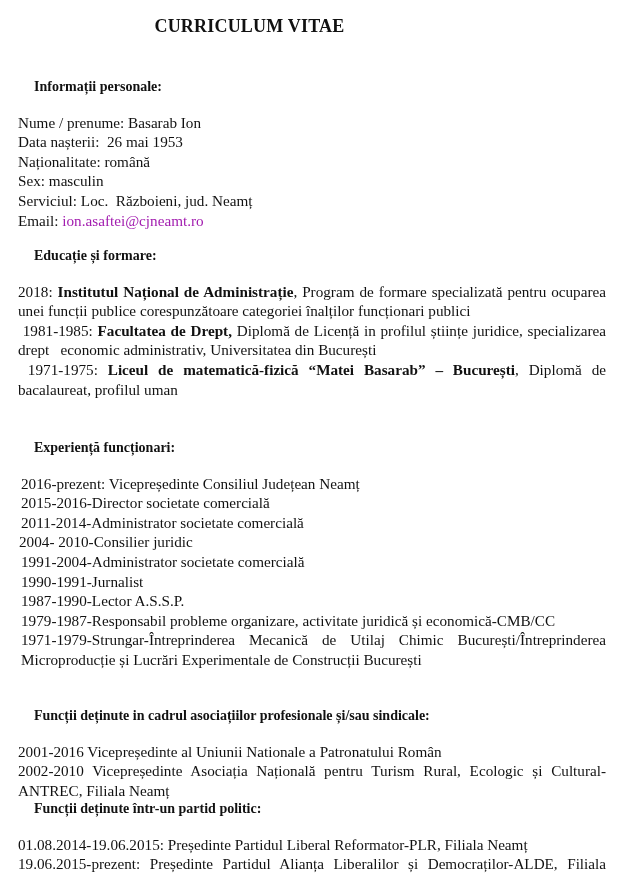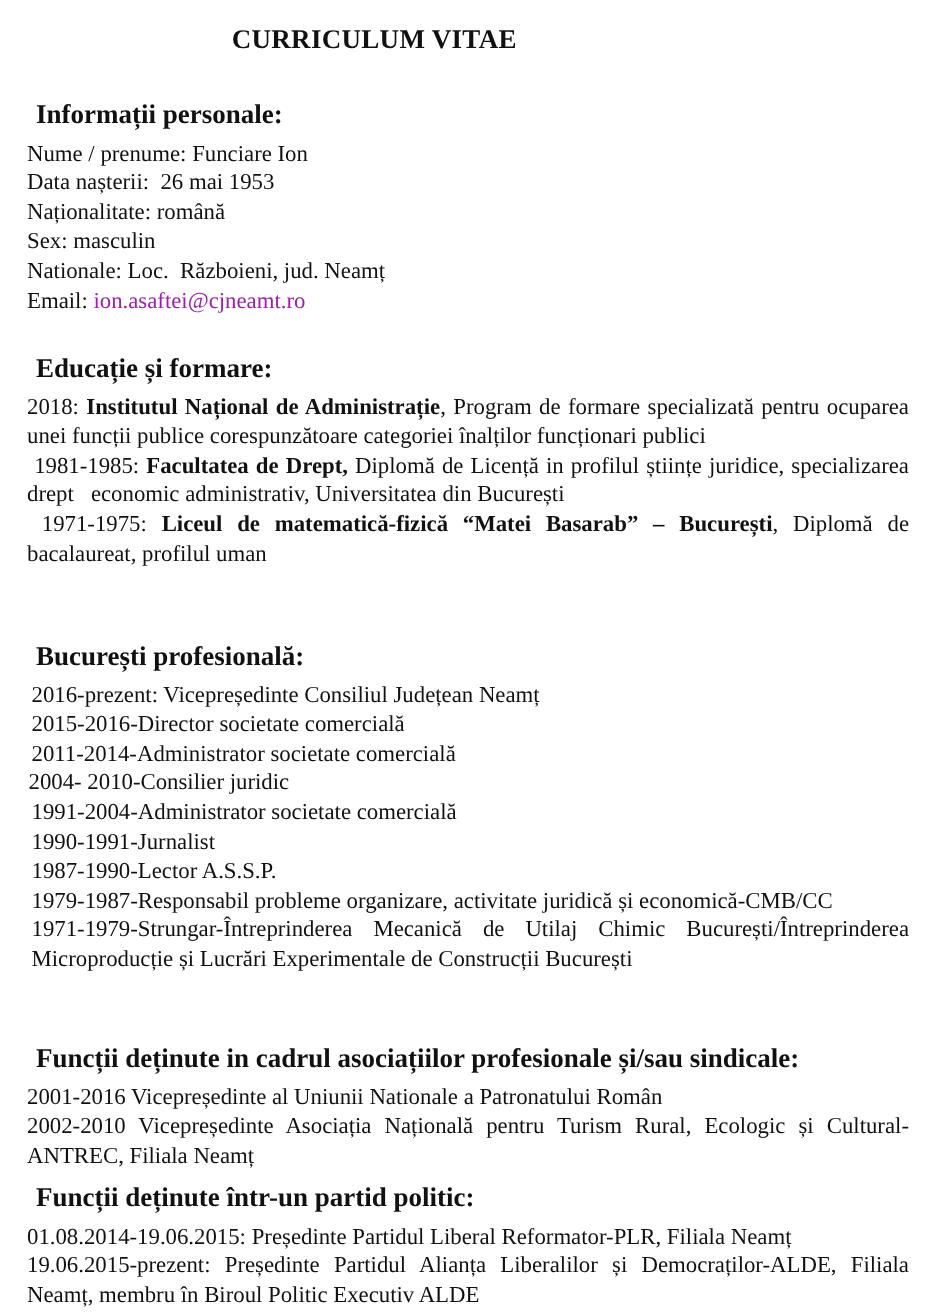--- a/index.html
+++ b/index.html
@@ -32,22 +32,22 @@
       letter-spacing: 0.2px;
     }
     .section {
       position: absolute;
       left: 18px;
       width: 588px;
       font-size: 15.2px;
       line-height: 19.6px;
     }
     .section h2 {
-      margin: 6px;
-      font-size: 18px;
+      margin: 16px;
+      font-size: 14px;
       font-weight: bold;
       line-height: 19.6px;
     }
     .line {
       display: block;
       white-space: nowrap;
     }
     .para {
       display: block;
       text-align: justify;
@@ -64,37 +64,37 @@
   </style>
 </head>
 <body>
 
 <div class="page">
 
   <div class="title">CURRICULUM VITAE</div>
 
   <div class="section" id="sec-personal">
     <h2>Informații personale:</h2>
-    <span class="line"><span>Nume / prenume: </span><span>Funciare Ion</span></span>
+    <span class="line"><span>Nume / prenume: </span><span>Basarab Ion</span></span>
     <span class="line"><span style="white-space:pre">Data nașterii:  </span><span>26 mai 1953</span></span>
     <span class="line"><span>Naționalitate: </span><span>română</span></span>
     <span class="line"><span>Sex: </span><span>masculin</span></span>
-    <span class="line" style="white-space:pre"><span>Nationale: </span><span>Loc.  Războieni, jud. Neamț</span></span>
+    <span class="line" style="white-space:pre"><span>Serviciul: </span><span>Loc.  Războieni, jud. Neamț</span></span>
     <span class="line"><span style="white-space:pre">Email: </span><a class="link">ion.asaftei@cjneamt.ro</a></span>
   </div>
 
   <div class="section" id="sec-education">
     <h2>Educație și formare:</h2>
     <span class="para"><span>2018: </span><span class="b">Institutul Național de Administrație</span><span>, Program de formare specializată pentru ocuparea unei funcții publice corespunzătoare categoriei înalților funcționari publici</span></span>
     <span class="para" style="white-space:pre-wrap"><span> 1981-1985: </span><span class="b">Facultatea de Drept,</span><span> Diplomă de Licență in profilul științe juridice, specializarea drept   economic administrativ, Universitatea din București</span></span>
     <span class="para" style="white-space:pre-wrap"><span> 1971-1975: </span><span class="b">Liceul de matematică-fizică “Matei Basarab” – București</span><span>, Diplomă de bacalaureat, profilul uman</span></span>
   </div>
 
   <div class="section exp" id="sec-experience">
-    <h2>București profesională:</h2>
+    <h2>Experiență funcționari:</h2>
     <span class="line">2016-prezent: Vicepreședinte Consiliul Județean Neamț</span>
     <span class="line">2015-2016-Director societate comercială</span>
     <span class="line">2011-2014-Administrator societate comercială</span>
     <span class="line nopad">2004- 2010-Consilier juridic</span>
     <span class="line">1991-2004-Administrator societate comercială</span>
     <span class="line">1990-1991-Jurnalist</span>
     <span class="line">1987-1990-Lector A.S.S.P.</span>
     <span class="line">1979-1987-Responsabil probleme organizare, activitate juridică și economică-CMB/CC</span>
     <span class="para" style="padding-left:3px">1971-1979-Strungar-Întreprinderea Mecanică de Utilaj Chimic București/Întreprinderea Microproducție și Lucrări Experimentale de Construcții București</span>
   </div>

